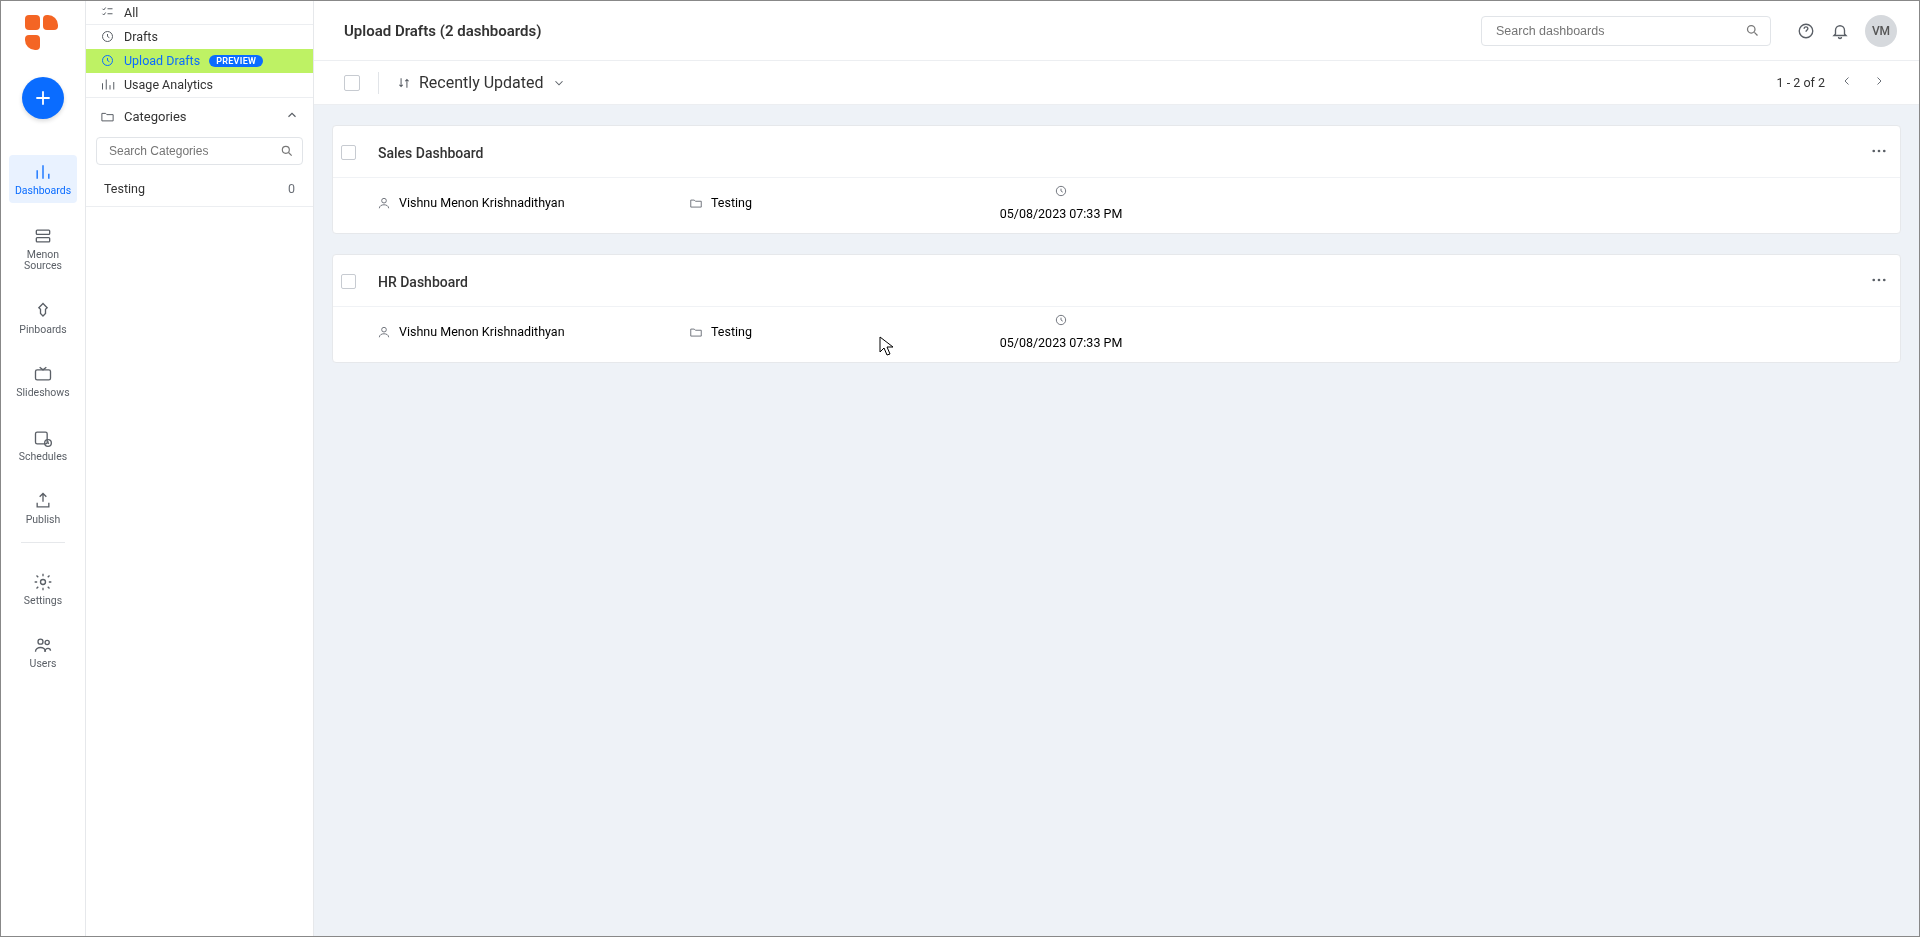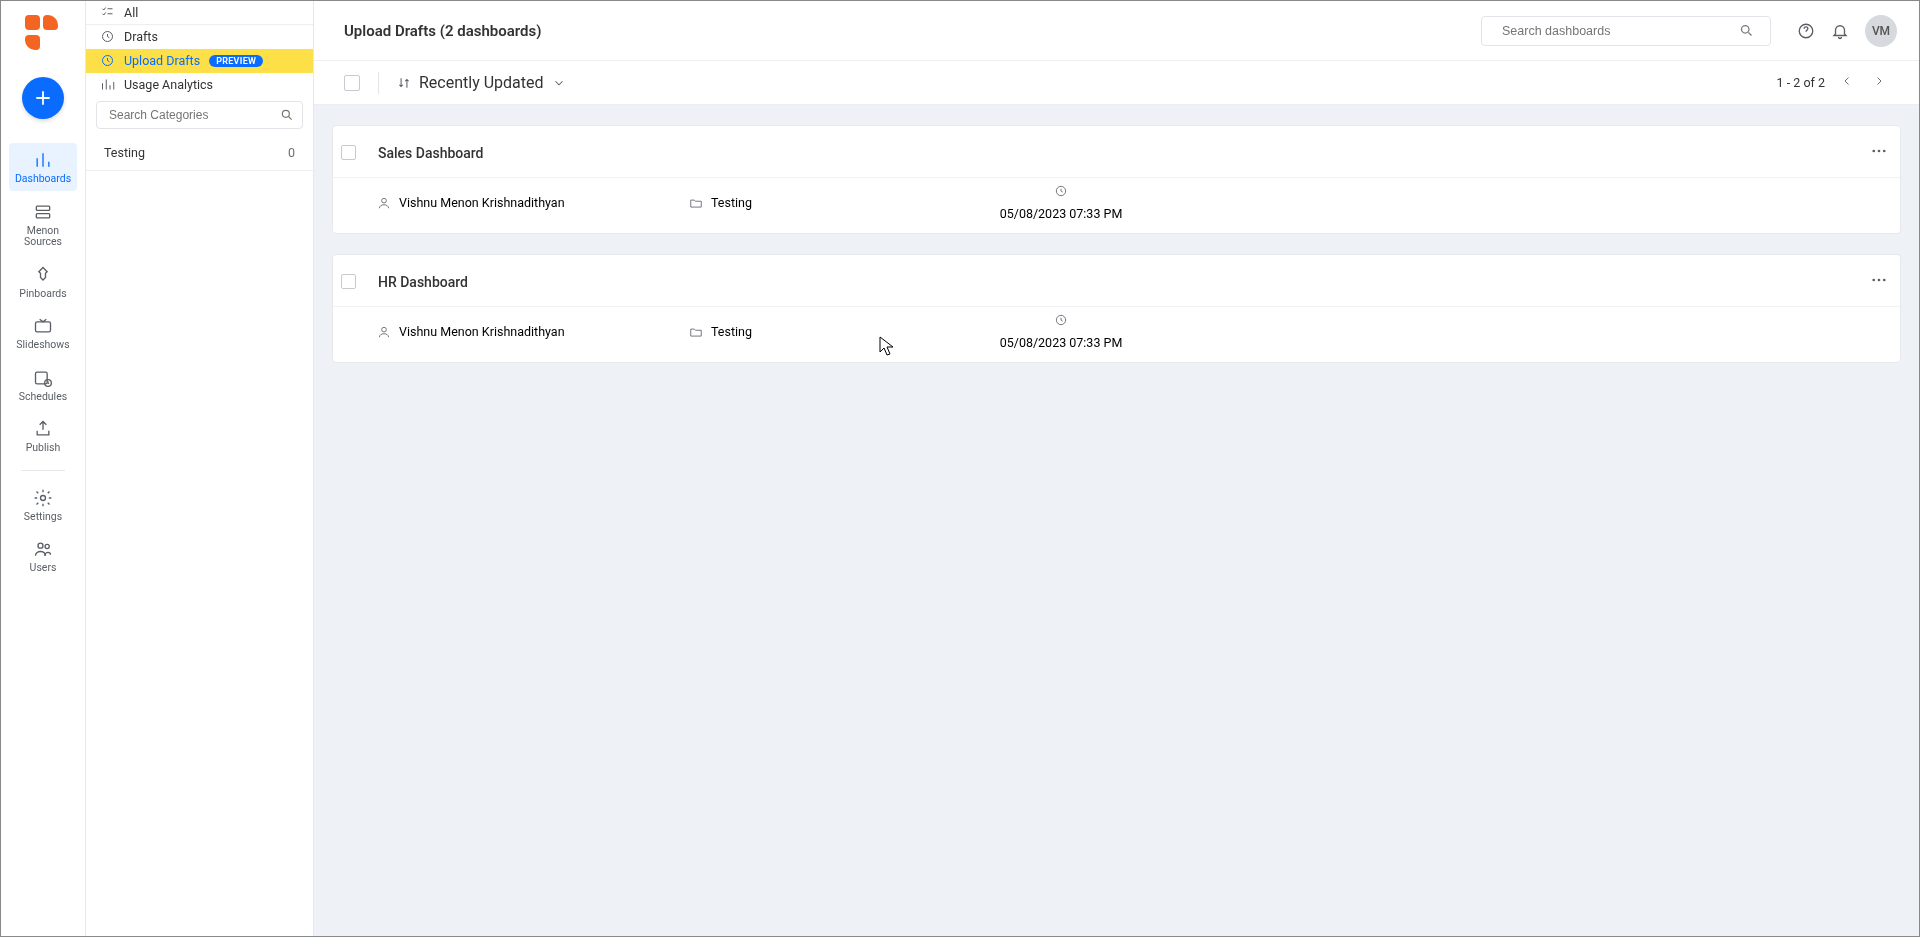--- a/index.html
+++ b/index.html
@@ -54,20 +54,21 @@
   box-shadow: 0 2px 4px rgba(0,0,0,.15);
 }
 .fab svg { width: 18px; height: 18px; fill: #fff; }
 .rail-item {
   width: 68px;
   display:flex; flex-direction:column; align-items:center;
   padding: 7px 0 6px;
   cursor: pointer;
   border-radius: 4px;
   gap: 3px;
+  margin-top: 12px;
 }
 .rail-item.active { background: #e9f2ff; }
 .rail-item .ri-icon { width: 20px; height: 20px; display:flex; align-items:center; justify-content:center; }
 .rail-item svg { width: 20px; height: 20px; stroke: #5a5f66; fill: none; stroke-width: 1.6; }
 .rail-item.active svg { stroke: #0a6cff; }
 .rail-item .ri-label { font-size: 10.5px; color: #5a5f66; line-height:1.1; text-align:center; }
 .rail-item.active .ri-label { color: #0a6cff; }
 .rail-divider { width: 44px; height: 1px; background: #e6e8eb; margin: 6px 0; }
 
 .sub-sidebar {
@@ -78,21 +79,21 @@
 }
 .sub-item {
   display:flex; align-items:center; gap:9px;
   padding: 4px 14px;
   font-size: 12.5px;
   cursor:pointer;
   color:#333;
   border-bottom: 1px solid transparent;
 }
 .sub-sidebar > .sub-item:first-child { border-bottom: 1px solid #eceef1; }
-.sub-item.active { background:#fde047; color:#0a6cff; }
+.sub-item.active { background:#bef264; color:#0a6cff; }
 .sub-item svg { width:15px; height:15px; stroke:#5a5f66; fill:none; stroke-width:1.6; flex-shrink:0; }
 .sub-item.active svg { stroke:#0a6cff; }
 .preview-badge {
   background:#0a6cff; color:#fff; font-size:9px; letter-spacing:.3px;
   padding:1px 7px; border-radius:9px; font-weight:600;
 }
 .categories-header {
   display:flex; align-items:center; justify-content:space-between;
   padding: 10px 14px 8px; cursor:pointer; border-top:1px solid #eceef1;
 }
@@ -118,21 +119,21 @@
   border-radius:32px;
 }
 .topbar {
   height:60px; display:flex; align-items:center; padding: 0 22px 0 30px;
   border-bottom:1px solid #eceef1;
 }
 .page-title { font-size:15px; font-weight:600; }
 .topbar-spacer{flex:1;}
 .search-dash {
   width:290px; display:flex; align-items:center; border:1px solid #e1e4e8;
-  border-radius:4px; padding:0 16px; margin-right:18px;margin-left:12px;
+  border-radius:4px; padding:0 10px; margin-right:18px;margin-left:12px;
 }
 .search-dash input{ flex:1; border:none; outline:none; padding:7px 4px; font-size:12.5px;}
 .search-dash svg{width:15px;height:15px;stroke:#777;fill:none;stroke-width:2;}
 .top-icon { width:34px; height:34px; display:flex; align-items:center; justify-content:center; cursor:pointer; border-radius:50%; }
 .top-icon svg{width:18px;height:18px;stroke:#5a5f66;fill:none;stroke-width:1.8;}
 .avatar {
   width:32px;height:32px;border-radius:50%;background:#d6d9dd;
   display:flex;align-items:center;justify-content:center;
   font-size:12px;color:#555;font-weight:500;margin-left:8px;cursor:pointer;
 }
@@ -303,20 +304,33 @@
       <span>Upload Drafts</span>
       <span class="preview-badge">PREVIEW</span>
     </div>
     <div class="sub-item">
       <svg viewBox="0 0 24 24">
           <path d="M4 20V10M10 20V4M16 20V13M22 20V8"></path>
         </svg>
       <span>Usage Analytics</span>
     </div>
 
+    <div class="categories-header">
+      <div style="display:flex;align-items:center;gap:9px;">
+        <svg viewBox="0 0 24 24" width="15" height="15" stroke="#5a5f66" fill="none" stroke-width="1.6">
+            <path d="M3 7h6l2 2h10v10H3z"></path>
+          </svg>
+        <span>Categories</span>
+      </div>
+      <span class="chev">
+        <svg viewBox="0 0 24 24">
+            <path d="M6 15l6-6 6 6"></path>
+          </svg>
+      </span>
+    </div>
 
     <div class="search-cat">
       <input placeholder="Search Categories" style="">
       <svg viewBox="0 0 24 24">
           <circle cx="10" cy="10" r="6"></circle>
           <path d="M20 20l-5-5"></path>
         </svg>
     </div>
 
     <div class="cat-row">

